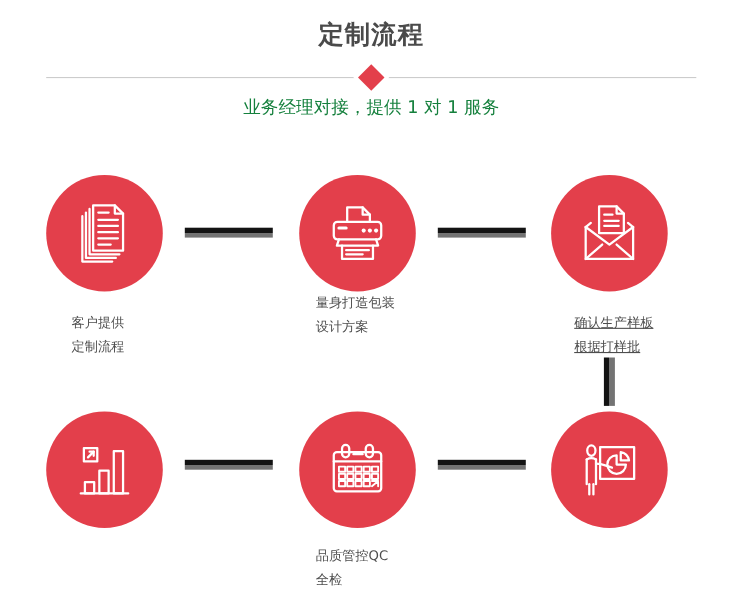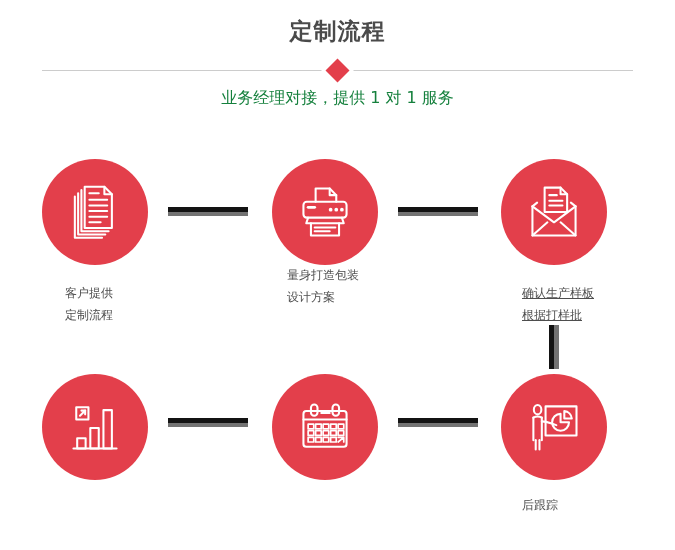--- a/index.html
+++ b/index.html
@@ -191,22 +191,25 @@
     <div>定制流程</div>
   </div>
   <div class="stage-label l2">
     <div>量身打造包装</div>
     <div>设计方案</div>
   </div>
   <div class="stage-label l3">
     <div>确认生产样板</div>
     <div>根据打样批</div>
   </div>
+  <div class="stage-label l5">
+    <div>品质管控QC</div>
+    <div>全检</div>
+  </div>
   <div class="stage-label l6">
-    <div>后跟踪</div>
   </div>
 
   <div class="connector-h h1"></div>
   <div class="connector-h h2"></div>
   <div class="connector-v"></div>
   <div class="connector-h h3"></div>
   <div class="connector-h h4"></div>
 
 </div>
 

